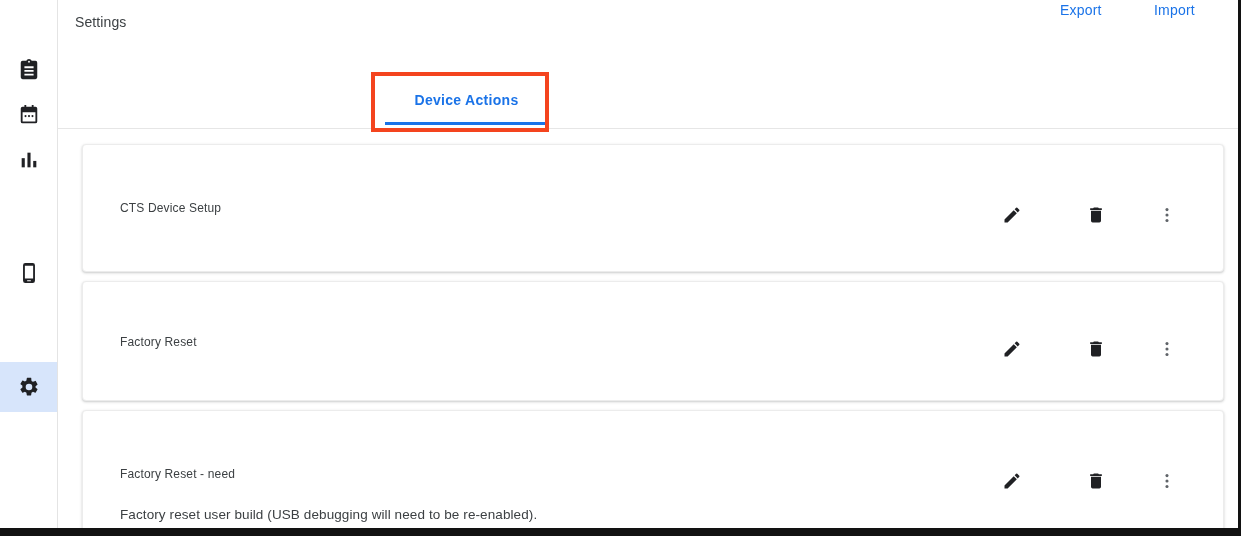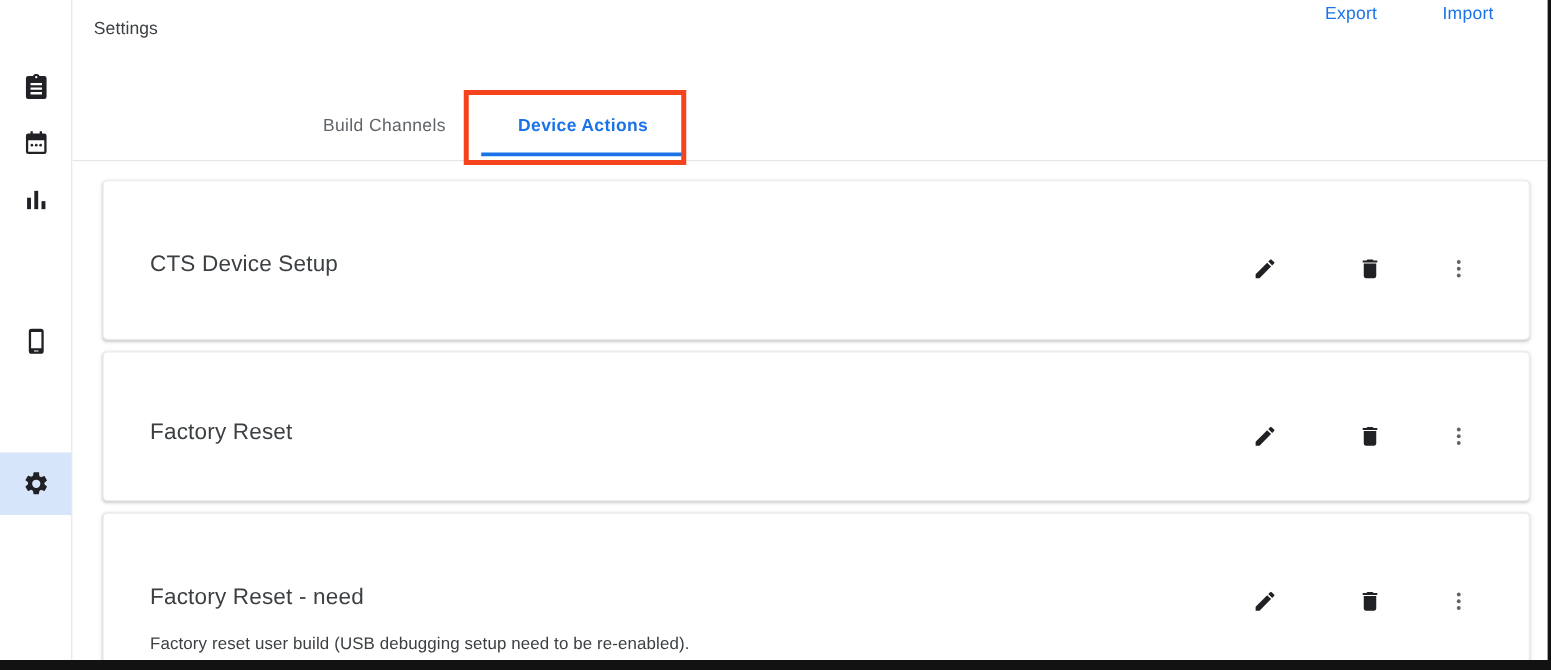--- a/index.html
+++ b/index.html
@@ -165,21 +165,21 @@
     box-shadow: 0 1px 2px rgba(60,64,67,0.20), 0 1px 3px 1px rgba(60,64,67,0.06);
     box-sizing: border-box;
   }
   .card-0 { top: 15px;  height: 128px; }
   .card-1 { top: 152px; height: 120px; }
   .card-2 { top: 281px; height: 128px; }
 
   .card-title {
     position: absolute;
     left: 37px;
-    font-size: 18px;
+    font-size: 12px;
     color: #3c4043;
     letter-spacing: 0.15px;
     white-space: nowrap;
   }
   .card-desc {
     position: absolute;
     left: 37px;
     font-size: 13.5px;
     color: #3c4043;
     letter-spacing: 0.1px;
@@ -266,21 +266,20 @@
 
   <main id="content">
 
     <header id="page-header">
       <div id="page-title">Settings</div>
       <div class="header-link" id="export-link">Export</div>
       <div class="header-link" id="import-link">Import</div>
     </header>
 
     <div id="tab-bar">
-      <div class="tab" id="tab-build">Build Channels</div>
       <div class="tab active" id="tab-device">Device Actions</div>
     </div>
 
     <div id="tab-highlight"></div>
 
     <section id="cards">
 
       <article class="action-card card-0 with-desc">
         <div class="card-title">CTS Device Setup</div>
         <div class="card-actions">
@@ -334,21 +333,21 @@
                 <circle cx="12" cy="12" r="1.85"></circle>
                 <circle cx="12" cy="18.5" r="1.85"></circle>
               </svg>
             </span>
           </div>
         </div>
       </article>
 
       <article class="action-card card-2 with-desc">
         <div class="card-title">Factory Reset - need</div>
-        <div class="card-desc">Factory reset user build (USB debugging setup need to be re-enabled).</div>
+        <div class="card-desc">Factory reset user build (USB debugging will need to be re-enabled).</div>
         <div class="card-actions">
           <div class="icon-btn btn-edit">
             <span>
               <svg width="20" height="20" viewBox="0 0 24 24" fill="#202124">
                 <path d="M3 17.25V21h3.75L17.81 9.94l-3.75-3.75L3 17.25zM20.71 7.04a1 1 0 0 0 0-1.41l-2.34-2.34a1 1 0 0 0-1.41 0l-1.83 1.83 3.75 3.75 1.83-1.83z"></path>
               </svg>
             </span>
           </div>
           <div class="icon-btn btn-delete">
             <span>

